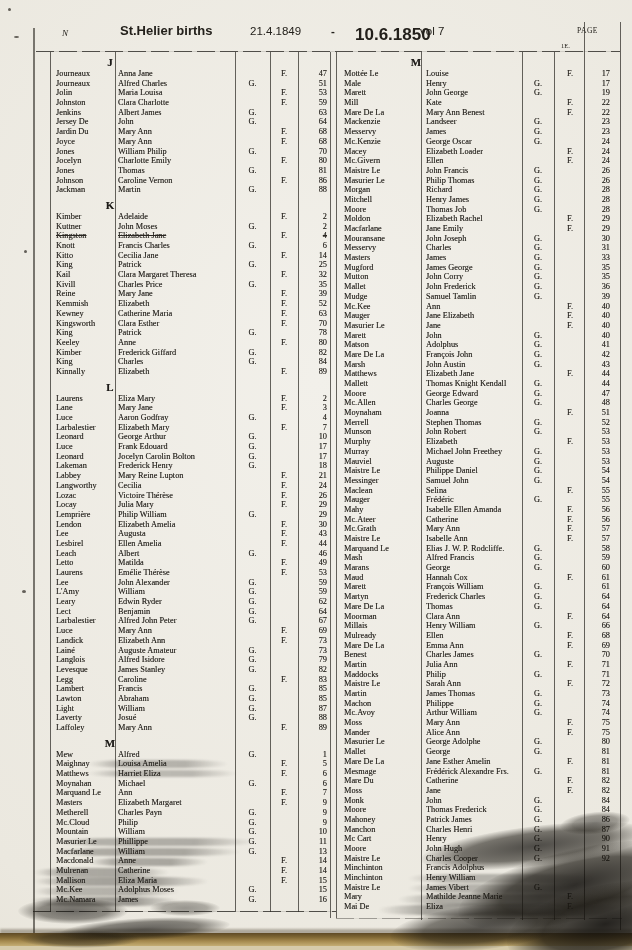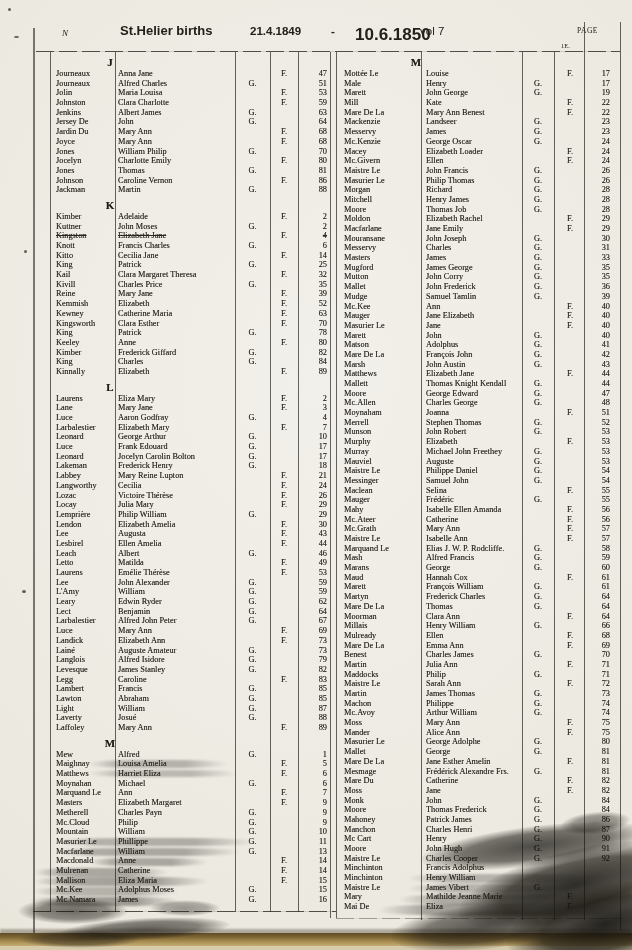--- a/index.html
+++ b/index.html
@@ -3,21 +3,21 @@
 <meta charset="utf-8">
 <style>
   html,body{margin:0;padding:0;}
   body{width:632px;height:950px;font-family:"Liberation Serif",serif;}
   .scan{position:relative;width:632px;height:950px;overflow:hidden;
         background:radial-gradient(120% 100% at 50% 40%, #f2f0ea 0%, #ebe8df 65%, #e2ddd0 100%);}
   
   .hdr span{position:absolute;color:#23201b;white-space:nowrap;}
   .h-n{left:62px;top:28px;font-size:9px;font-style:italic;}
   .h-title{left:120px;top:23px;font-family:"Liberation Sans",sans-serif;font-weight:bold;font-size:13px;}
-  .h-d1{left:250px;top:25px;font-family:"Liberation Sans",sans-serif;font-weight:bold;font-size:11.5px;}
+  .h-d1{left:250px;top:25px;font-family:"Liberation Sans",sans-serif;font-weight:normal;font-size:11.5px;}
   .h-sep{left:331px;top:25px;font-family:"Liberation Sans",sans-serif;font-weight:bold;font-size:11.5px;}
   .h-d2{left:355px;top:25px;font-family:"Liberation Sans",sans-serif;font-weight:bold;font-size:17px;}
   .h-vol{left:420px;top:25px;font-family:"Liberation Sans",sans-serif;font-weight:normal;font-size:11.5px;}
   .h-page{left:577px;top:26px;font-size:7.5px;color:#4a463e;letter-spacing:.5px;}
   .h-note{left:561px;top:42px;font-size:6.5px;color:#6b665c;}
   
   .vl{position:absolute;width:1px;background:rgba(45,42,36,.72);}
   .hr{position:absolute;height:1px;
       background:repeating-linear-gradient(90deg, rgba(40,38,34,.8) 0 18px, rgba(40,38,34,.15) 18px 23px);}
   

